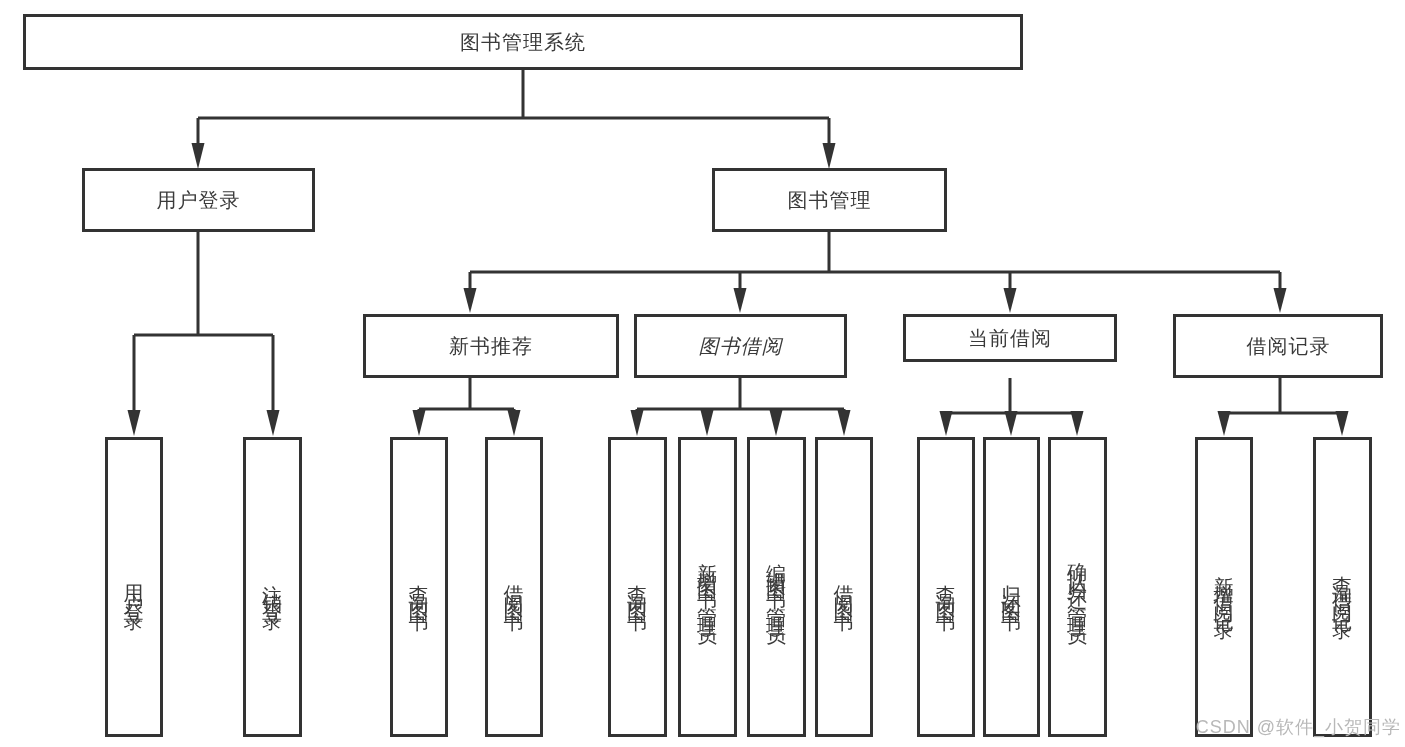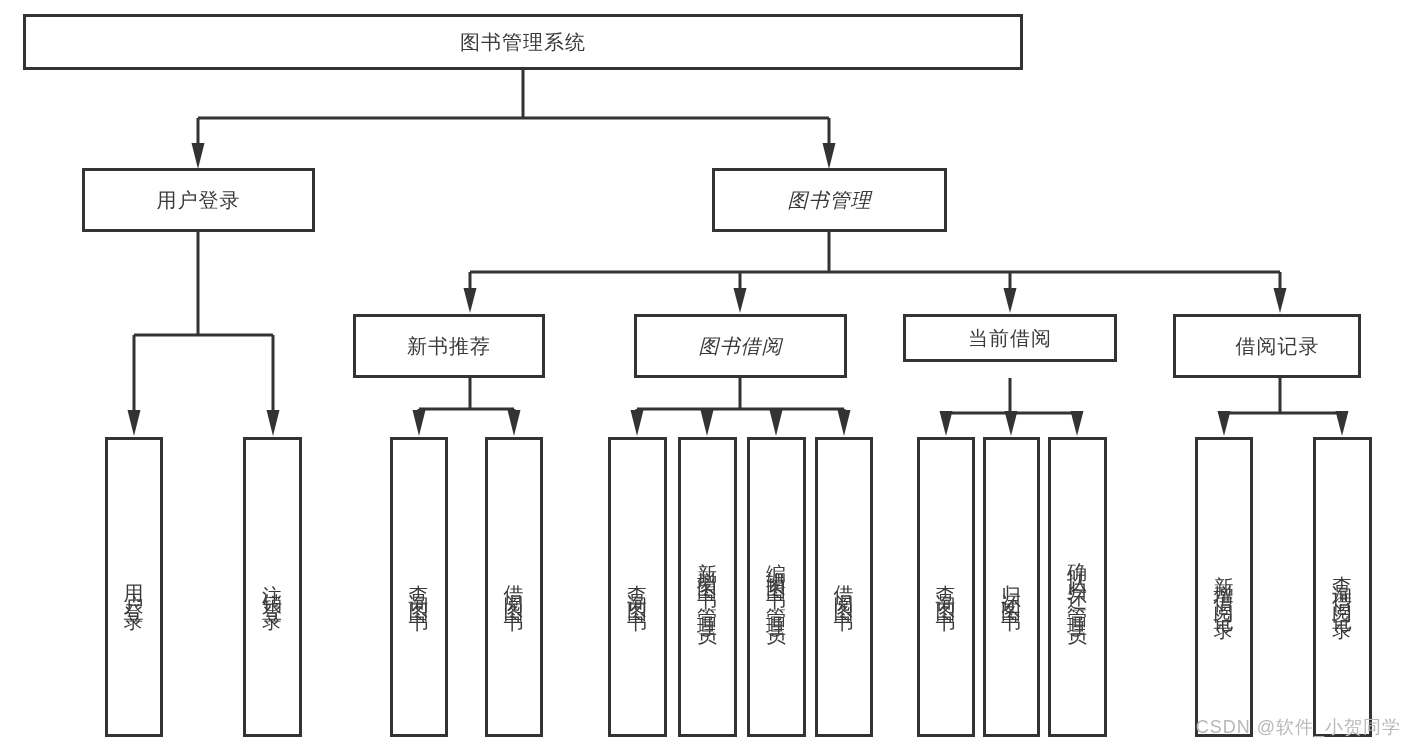--- a/index.html
+++ b/index.html
@@ -112,26 +112,26 @@
     </g>
     <g fill="currentColor" stroke="none">
       <polygon points="1224,436 1217.5,411 1230.5,411"></polygon>
       <polygon points="1342,436 1335.5,411 1348.5,411"></polygon>
     </g>
   </svg>
 
   <div class="node hnode" style="left:23px;top:14px;width:1000px;height:56px;">图书管理系统</div>
 
   <div class="node hnode" style="left:82px;top:168px;width:233px;height:64px;">用户登录</div>
-  <div class="node hnode" style="left:712px;top:168px;width:235px;height:64px;font-style:italic;">图书管理</div>
+  <div class="node hnode" style="left:712px;top:168px;width:235px;height:64px;">图书管理</div>
 
-  <div class="node hnode" style="left:353px;top:314px;width:192px;height:64px;">新书推荐</div>
+  <div class="node hnode" style="left:363px;top:314px;width:256px;height:64px;">新书推荐</div>
   <div class="node hnode" style="left:634px;top:314px;width:213px;height:64px;font-style:italic;">图书借阅</div>
   <div class="node hnode" style="left:903px;top:314px;width:214px;height:48px;">当前借阅</div>
-  <div class="node hnode" style="left:1173px;top:314px;width:188px;height:64px;padding-left:21px;">借阅记录</div>
+  <div class="node hnode" style="left:1173px;top:314px;width:210px;height:64px;padding-left:21px;">借阅记录</div>
 
   <div class="node vnode" style="left:105px;top:437px;width:58px;height:300px;">用户登录</div>
   <div class="node vnode" style="left:243px;top:437px;width:59px;height:300px;">注销登录</div>
 
   <div class="node vnode" style="left:390px;top:437px;width:58px;height:300px;">查询图书</div>
   <div class="node vnode" style="left:485px;top:437px;width:58px;height:300px;">借阅图书</div>
 
   <div class="node vnode" style="left:608px;top:437px;width:59px;height:300px;">查询图书</div>
   <div class="node vnode" style="left:678px;top:437px;width:59px;height:300px;">新增图书（管理员）</div>
   <div class="node vnode" style="left:747px;top:437px;width:59px;height:300px;">编辑图书（管理员）</div>

